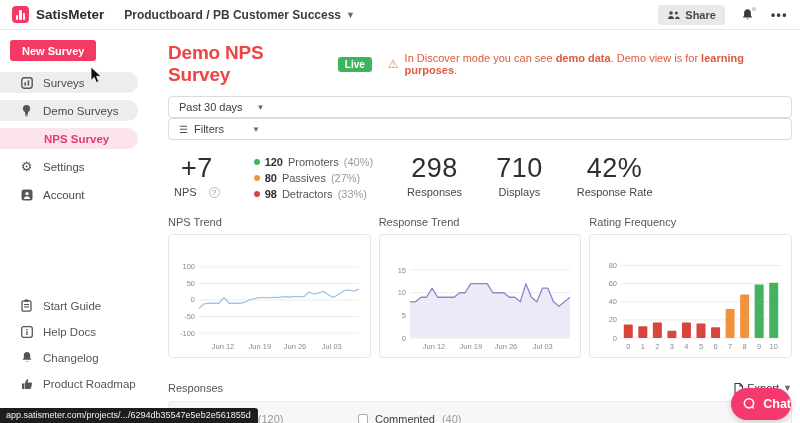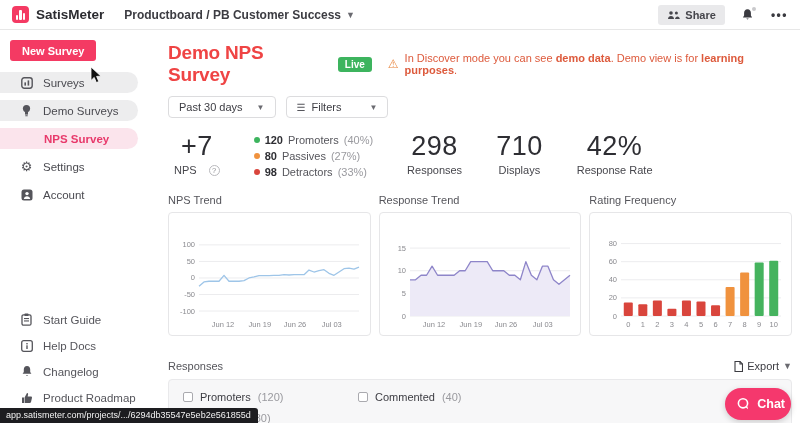--- a/index.html
+++ b/index.html
@@ -18,21 +18,21 @@
   .breadcrumb { margin-left:20px; font-size:12px; font-weight:600; color:#3c3c42; display:flex; align-items:center; gap:5px; cursor:default; }
   .caret { font-size:9px; color:#6a6a70; }
   .topbar-right { margin-left:auto; display:flex; align-items:center; gap:16px; }
   .share-btn { background:#e9e9eb; border:none; border-radius:3px; height:20px; padding:0 9px;
                font-size:11px; font-weight:600; color:#46464c; display:flex; align-items:center; gap:5px; cursor:pointer; }
   .bell-wrap { position:relative; width:14px; height:14px; }
   .bell-dot { position:absolute; top:-1px; right:-1px; width:4px; height:4px; border-radius:50%; background:#c9c9cc; }
   .ellipsis { font-size:12px; font-weight:700; color:#3a3a40; letter-spacing:1.5px; cursor:pointer; }
 
   
-  .sidebar { position:absolute; top:30px; left:0; width:160px; bottom:4px; background:#fff; }
+  .sidebar { position:absolute; top:30px; left:0; width:160px; bottom:18px; background:#fff; }
   .new-survey { position:absolute; left:10px; top:10px; height:21px; padding:0 12px; background:#f43a63;
                 color:#fff; font-size:11px; font-weight:700; border:none; border-radius:3px; cursor:pointer; }
   .nav { position:absolute; top:42px; left:0; width:160px; }
   .nav-item { width:138px; height:21px; display:flex; align-items:center; gap:10px; padding-left:20px;
               margin-bottom:7px; border-radius:0 12px 12px 0; font-size:11.5px; color:#4a4a50; cursor:pointer; }
   .nav-item.gray { background:#ededee; }
   .nav-item.active { background:#fbe4ec; color:#e8396b; font-weight:600; padding-left:44px; }
   .nav-item .ico { width:13px; height:13px; display:flex; align-items:center; justify-content:center; color:#55555b; flex:0 0 13px; }
   .nav-item.plain { background:none; }
   .sidebar-footer { position:absolute; bottom:6px; left:0; width:160px; }
@@ -40,21 +40,21 @@
 
   
   .main { position:absolute; left:160px; top:30px; right:0; bottom:0; padding:12px 8px 0 8px; }
   .hdr-row { display:flex; align-items:center; gap:10px; margin-bottom:10px; }
   .page-title { font-size:19px; font-weight:700; color:#ef4444; letter-spacing:-0.2px; }
   .live-badge { background:#3db45e; color:#fff; font-size:10px; font-weight:700; padding:2px 7px; border-radius:3px; }
   .warning { display:flex; align-items:center; gap:6px; font-size:11px; color:#dd5a3c; margin-left:6px; }
   .warning .tri { color:#e8833a; font-size:12px; }
   .warning b { font-weight:700; }
 
-  .filter-row { display:flex; gap:10px; margin-bottom:13px; }
+  .filter-row { display:flex; gap:0; margin-bottom:13px;flex-direction:column; }
   .filter-btn { height:22px; background:#fff; border:1px solid #dcdcde; border-radius:4px; padding:0 10px;
                 font-size:11px; color:#3c3c42; display:flex; align-items:center; gap:14px; cursor:pointer; }
   .filter-btn .caret { font-size:8px; }
   .flt-ico { font-size:10px; color:#55555b; margin-right:-8px; }
 
   .stats-row { display:flex; align-items:flex-start; gap:34px; margin-bottom:16px; padding-left:6px; }
   .stat-block { text-align:center; }
   .stat-value { font-size:27px; font-weight:400; color:#2e2e33; letter-spacing:0.5px; line-height:30px; }
   .stat-label { font-size:11px; color:#46464c; margin-top:3px; display:flex; align-items:center; justify-content:center; gap:12px; }
   .qmark { width:11px; height:11px; border:1px solid #b9b9bd; border-radius:50%; font-size:7.5px; color:#8d8d92;
@@ -74,21 +74,21 @@
   .resp-hdr { display:flex; align-items:center; justify-content:space-between; margin-top:2px; margin-bottom:7px; }
   .resp-title { font-size:11px; color:#55555b; }
   .export-btn { display:flex; align-items:center; gap:4px; font-size:11px; color:#3c3c42; background:none; border:none; cursor:pointer; }
   .resp-panel { background:#f7f7f8; border:1px solid #e9e9eb; border-radius:4px 4px 0 0; padding:11px 14px; height:82px; }
   .cb-grid { display:grid; grid-template-columns:175px 1fr; row-gap:9px; }
   .cb-item { display:flex; align-items:center; gap:7px; font-size:11px; color:#3c3c42; cursor:pointer; }
   .cb-box { width:10px; height:10px; border:1px solid #aaaaaf; border-radius:2px; background:#fff; flex:0 0 10px; }
   .cb-item .cnt { color:#9a9a9f; }
   .c1r1{grid-column:1;grid-row:1;} .c2r1{grid-column:2;grid-row:1;} .c1r2{grid-column:1;grid-row:2;}
 
-  .chat-btn { position:absolute; right:9px; bottom:3px; height:32px; padding:0 6px 0 11px; background:#f5386d;
+  .chat-btn { position:absolute; right:9px; bottom:3px; height:32px; padding:0 0 0 11px; background:#f5386d;
               border:none; border-radius:17px; color:#fff; font-size:12.5px; font-weight:700;
               display:flex; align-items:center; gap:6px; cursor:pointer; box-shadow:0 2px 6px rgba(0,0,0,0.18); z-index:30; }
 
   .statusbar { position:absolute; left:0; bottom:0; background:#1d1d20; color:#f2f2f2; font-size:9px;
                padding:2px 7px 3px 6px; border-top-right-radius:3px; z-index:40; white-space:nowrap; }
 
   .cursor { position:absolute; left:90px; top:66px; z-index:50; pointer-events:none; }
   svg text { font-family:"Liberation Sans", sans-serif; }
 </style>
 </head>

